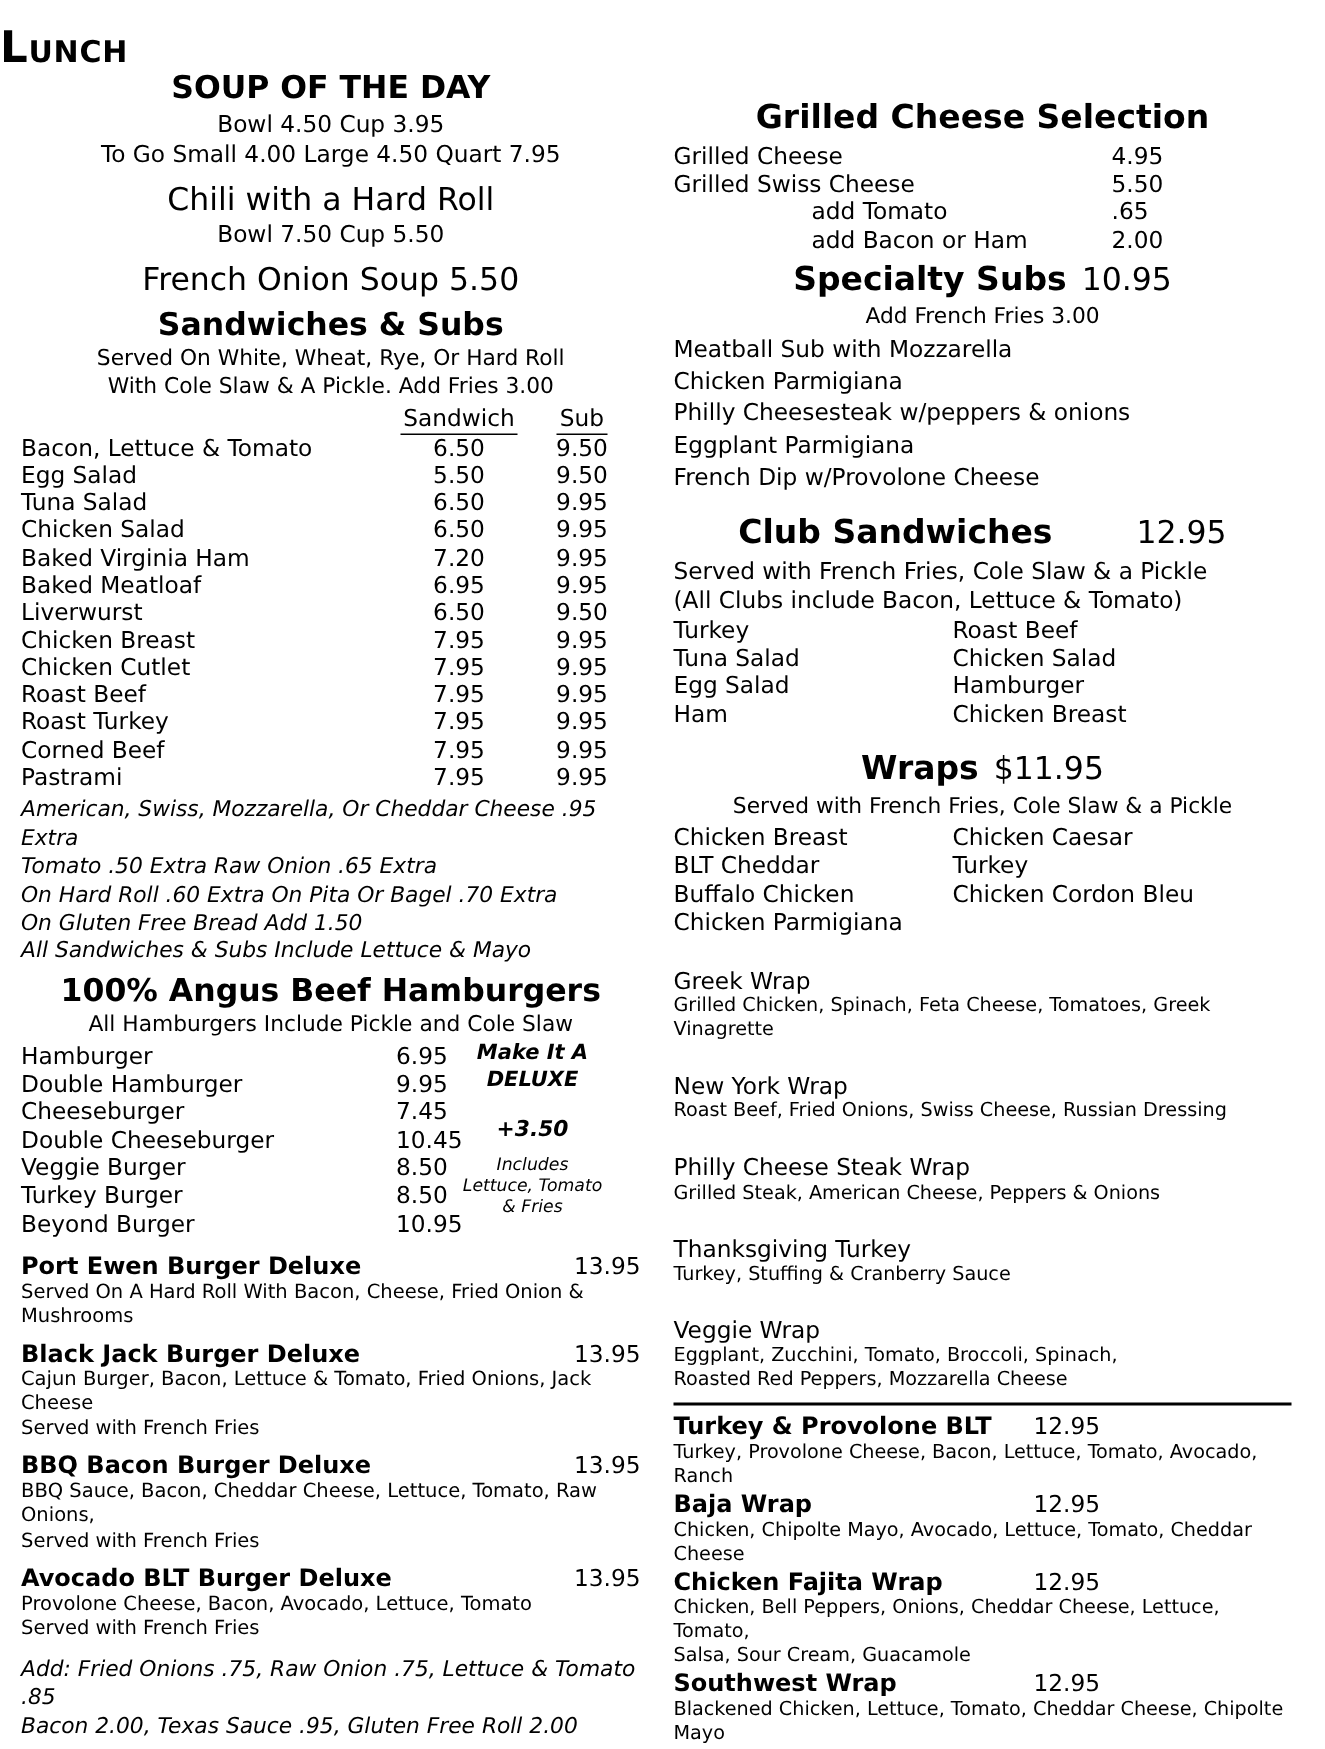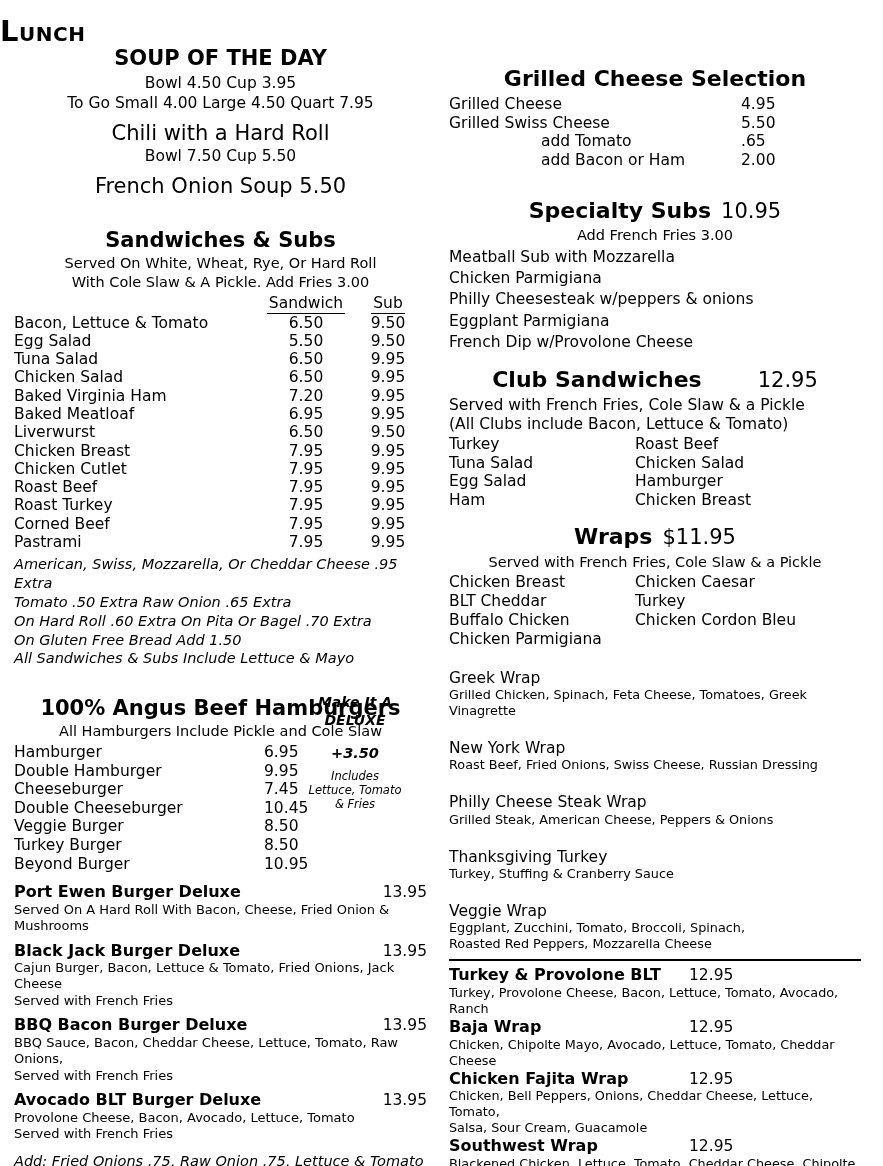--- a/index.html
+++ b/index.html
@@ -204,21 +204,21 @@
     line-height: 1.15;
   }
   .sp-head .nm { font-size: 16px; font-weight: bold; width: 240px; flex: 0 0 auto; }
   .sp-head .pr { font-size: 15.5px; font-weight: normal; }
   .sp-desc { font-size: 12.8px; line-height: 1.25; }
 
   .mt2 { margin-top: 2px; }
   .mt4 { margin-top: 4px; }
   .mt6 { margin-top: 6px; }
   .mt10 { margin-top: 10px; }
-  .mt12 { margin-top: 28px; }
+  .mt12 { margin-top: 4px; }
   .mt14 { margin-top: 14px; }
   .mt20 { margin-top: 20px; }
 </style>
 </head>
 <body>
 
 <div id="page">
 
   <div class="page-title">Lunch</div>
 

